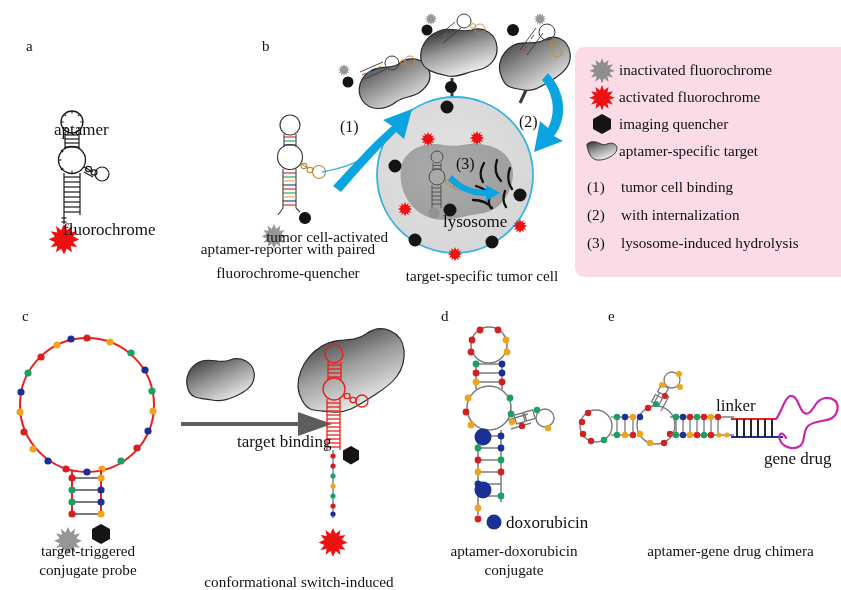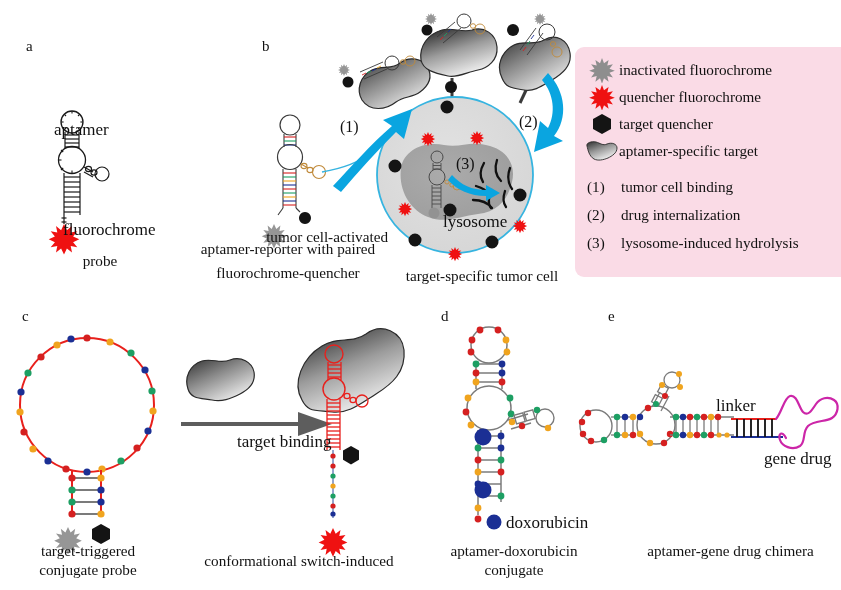--- a/index.html
+++ b/index.html
@@ -642,35 +642,34 @@
   </svg>
 
   <div class="panel-letter" style="left:26px;top:38px;">a</div>
   <div class="panel-letter" style="left:262px;top:38px;">b</div>
   <div class="panel-letter" style="left:22px;top:308px;">c</div>
   <div class="panel-letter" style="left:441px;top:308px;">d</div>
   <div class="panel-letter" style="left:608px;top:308px;">e</div>
 
   <div class="inline-lbl" style="left:54px;top:120px;">aptamer</div>
   <div class="inline-lbl" style="left:51px;top:220px;margin-left:12px;">fluorochrome</div>
-  <div class="cap" style="left:0px;top:252px;width:200px;">probe</div>
 
   <div class="inline-lbl" style="left:340px;top:118px;font-size:16px;">(1)</div>
   <div class="inline-lbl" style="left:519px;top:113px;font-size:16px;">(2)</div>
   <div class="inline-lbl" style="left:456px;top:155px;font-size:16px;">(3)</div>
   <div class="inline-lbl" style="left:443px;top:212px;">lysosome</div>
   <div class="cap" style="left:188px;top:228px;width:200px;text-align:right;">tumor cell-activated</div>
   <div class="cap" style="left:178px;top:240px;width:220px;">aptamer-reporter with paired</div>
   <div class="cap" style="left:188px;top:264px;width:200px;">fluorochrome-quencher</div>
   <div class="cap" style="left:382px;top:267px;width:200px;">target-specific tumor cell</div>
 
   <div class="inline-lbl" style="left:193px;top:432px;margin-left:44px;">target binding</div>
   <div class="cap" style="left:8px;top:542px;width:160px;">target-triggered</div>
   <div class="cap" style="left:8px;top:561px;width:160px;">conjugate probe</div>
-  <div class="cap" style="left:176px;top:552px;width:246px;">conformational switch-induced</div>
+  <div class="cap" style="left:176px;top:573px;width:246px;">conformational switch-induced</div>
 
   <div class="inline-lbl" style="left:506px;top:513px;">doxorubicin</div>
   <div class="cap" style="left:418px;top:542px;width:192px;">aptamer-doxorubicin</div>
   <div class="cap" style="left:418px;top:561px;width:192px;">conjugate</div>
 
   <div class="inline-lbl" style="left:716px;top:396px;text-align:center;">linker</div>
   <div class="inline-lbl" style="left:764px;top:449px;">gene drug</div>
   <div class="cap" style="left:620px;top:542px;width:221px;">aptamer-gene drug chimera</div>
 
   <div class="legend">
@@ -683,30 +682,30 @@
       </div>
       <div class="legend-txt">inactivated fluorochrome</div>
     </div>
 
     <div class="legend-row">
       <div class="legend-ico">
         <svg width="26" height="26" viewBox="0 0 26 26">
           <path d="M13,1 l2,5.3 l4.6,-3.4 l-1.3,5.6 l5.6,-1.3 l-3.4,4.6 l5.3,2 l-5.3,2 l3.4,4.6 l-5.6,-1.3 l1.3,5.6 l-4.6,-3.4 l-2,5.3 l-2,-5.3 l-4.6,3.4 l1.3,-5.6 l-5.6,1.3 l3.4,-4.6 l-5.3,-2 l5.3,-2 l-3.4,-4.6 l5.6,1.3 l-1.3,-5.6 l4.6,3.4 z" fill="#ef1111"></path>
         </svg>
       </div>
-      <div class="legend-txt">quencher fluorochrome</div>
+      <div class="legend-txt">activated fluorochrome</div>
     </div>
 
     <div class="legend-row">
       <div class="legend-ico">
         <svg width="22" height="22" viewBox="0 0 22 22">
           <path d="M11,1 l9,5 l0,10 l-9,5 l-9,-5 l0,-10 z" fill="#141414"></path>
         </svg>
       </div>
-      <div class="legend-txt">target quencher</div>
+      <div class="legend-txt">imaging quencher</div>
     </div>
 
     <div class="legend-row">
       <div class="legend-ico">
         <svg width="34" height="22" viewBox="0 0 34 22">
           <defs>
             <linearGradient id="gLegTgt" x1="0" y1="0" x2="0.6" y2="1">
               <stop offset="0" stop-color="#2f2f2f"></stop>
               <stop offset="0.5" stop-color="#9a9a9a"></stop>
               <stop offset="1" stop-color="#f2f2f2"></stop>
@@ -719,21 +718,21 @@
       <div class="legend-txt">aptamer-specific target</div>
     </div>
 
     <div class="legend-steps">
       <div class="legend-step">
         <div class="legend-num">(1)</div>
         <div class="legend-txt">tumor cell binding</div>
       </div>
       <div class="legend-step">
         <div class="legend-num">(2)</div>
-        <div class="legend-txt">drug internalization</div>
+        <div class="legend-txt">with internalization</div>
       </div>
       <div class="legend-step">
         <div class="legend-num">(3)</div>
         <div class="legend-txt">lysosome-induced hydrolysis</div>
       </div>
     </div>
 
   </div>
 
 </div>

